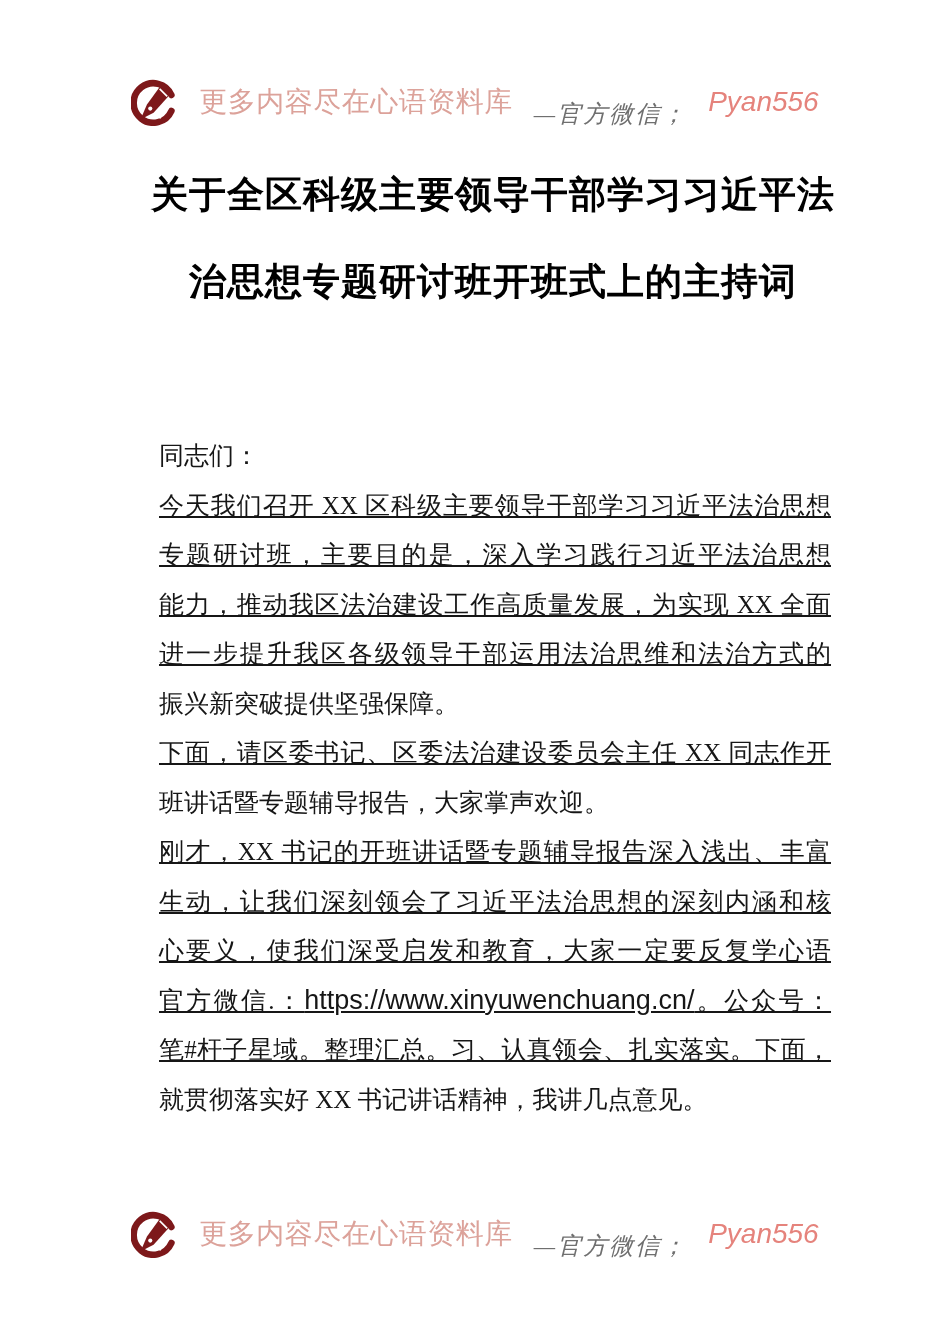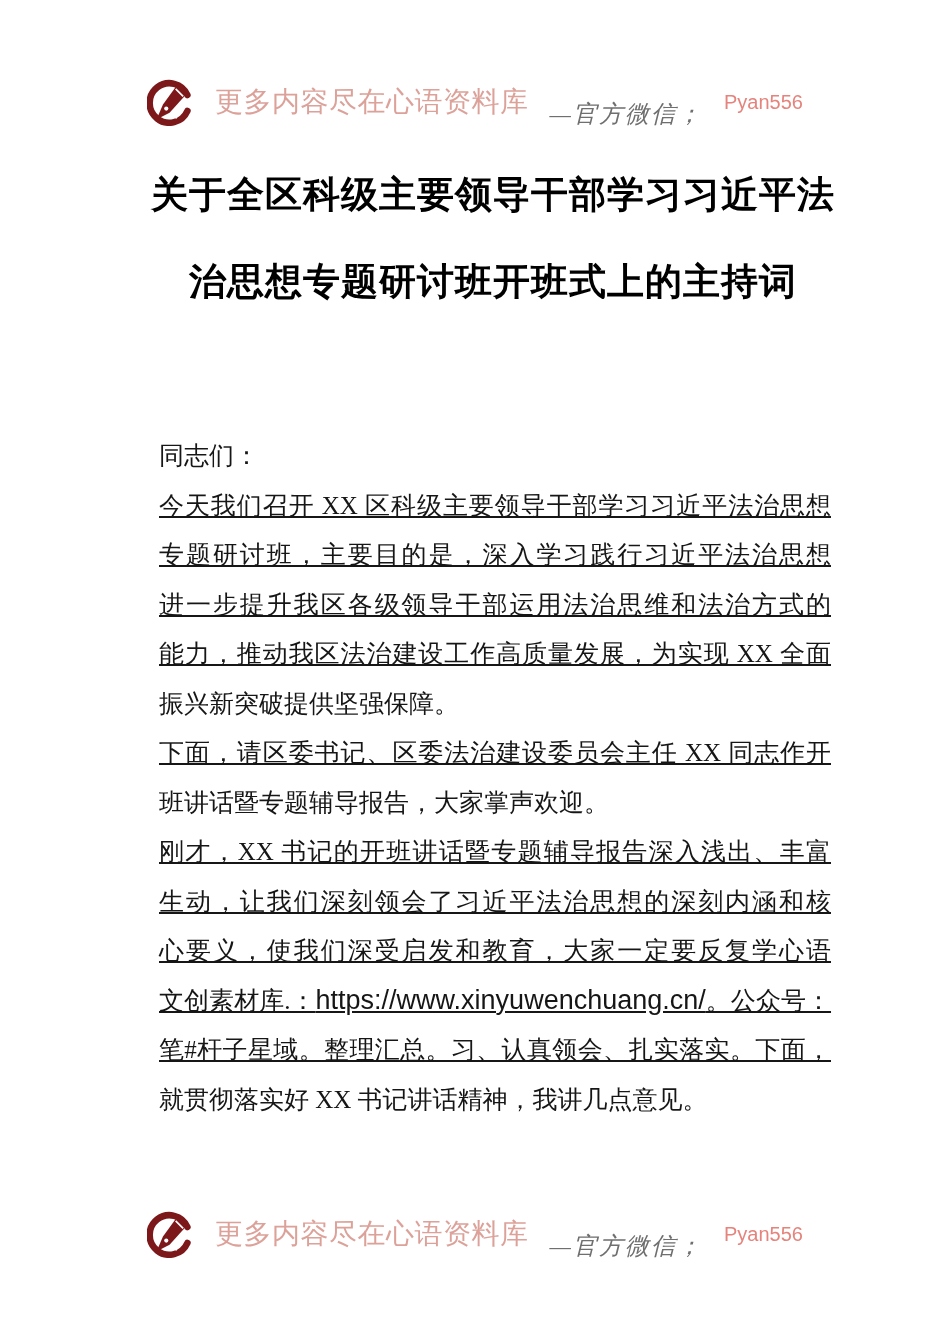--- a/index.html
+++ b/index.html
@@ -23,22 +23,22 @@
   }
   .watermark.header{top:74px;}
   .watermark.footer{top:1206px;}
   .logo{width:47px;height:47px;flex:0 0 auto;color:var(--logo-color);}
   .brand{font-size:28px;color:var(--brand-text-color);letter-spacing:.5px;white-space:nowrap;}
   .wx-label{
     font-size:24px;color:var(--wechat-label-color);
     font-style:italic;letter-spacing:2px;white-space:nowrap;margin-top:24px;
   }
   .wx-id{
-    font-size:20px;color:var(--wechat-id-color);
-    font-family:"Liberation Sans", sans-serif;white-space:nowrap;
+    font-size:28px;color:var(--wechat-id-color);
+    font-family:"Liberation Sans", sans-serif;white-space:nowrap;font-style:italic;
   }
   .doc-title{
     position:absolute;top:176px;left:18px;width:100%;
     text-align:center;color:var(--title-color);
     font-weight:bold;font-size:37px;line-height:38px;letter-spacing:1px;
   }
   .doc-title .t2{margin-top:49px;}
   .doc-body{
     position:absolute;left:159px;top:431px;width:672px;
     color:var(--body-text-color);font-size:25px;
@@ -67,30 +67,30 @@
 
 <div class="doc-title">
   <div class="t1">关于全区科级主要领导干部学习习近平法</div>
   <div class="t2">治思想专题研讨班开班式上的主持词</div>
 </div>
 
 <div class="doc-body">
   <div class="line">同志们：</div>
   <div class="line justify">今天我们召开 XX 区科级主要领导干部学习习近平法治思想</div>
   <div class="line justify">专题研讨班，主要目的是，深入学习践行习近平法治思想</div>
+  <div class="line justify">能力，推动我区法治建设工作高质量发展，为实现 XX 全面</div>
   <div class="line justify">进一步提升我区各级领导干部运用法治思维和法治方式的</div>
-  <div class="line justify">能力，推动我区法治建设工作高质量发展，为实现 XX 全面</div>
   <div class="line">振兴新突破提供坚强保障。</div>
   <div class="line justify">下面，请区委书记、区委法治建设委员会主任 XX 同志作开</div>
   <div class="line">班讲话暨专题辅导报告，大家掌声欢迎。</div>
   <div class="line justify">刚才，XX 书记的开班讲话暨专题辅导报告深入浅出、丰富</div>
   <div class="line justify">生动，让我们深刻领会了习近平法治思想的深刻内涵和核</div>
   <div class="line justify">心要义，使我们深受启发和教育，大家一定要反复学心语</div>
   <div class="line justify">
-    <span>文创素材库.：</span><span class="url">https://www.xinyuwenchuang.cn/</span><span>。公众号：</span>
+    <span>官方微信.：</span><span class="url">https://www.xinyuwenchuang.cn/</span><span>。公众号：</span>
   </div>
   <div class="line justify">笔#杆子星域。整理汇总。习、认真领会、扎实落实。下面，</div>
   <div class="line">就贯彻落实好 XX 书记讲话精神，我讲几点意见。</div>
 </div>
 
 <div class="watermark footer">
   <svg class="logo" viewBox="0 0 50 50" aria-hidden="true">
     <path d="M43 17 A21 21 0 1 0 43 34" fill="none" stroke="currentColor" stroke-width="7" stroke-linecap="round"></path>
     <path d="M33 5 L43 15 L24 36 L12 42 L11 41 L17 27 Z" fill="currentColor"></path>
     <path d="M30.5 10.5 L38.5 18.5" stroke="#ffffff" stroke-width="1.8" fill="none"></path>

